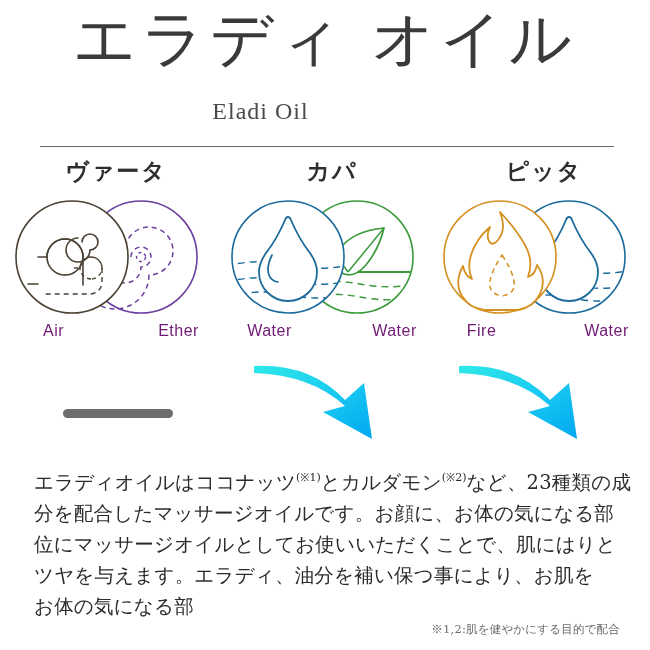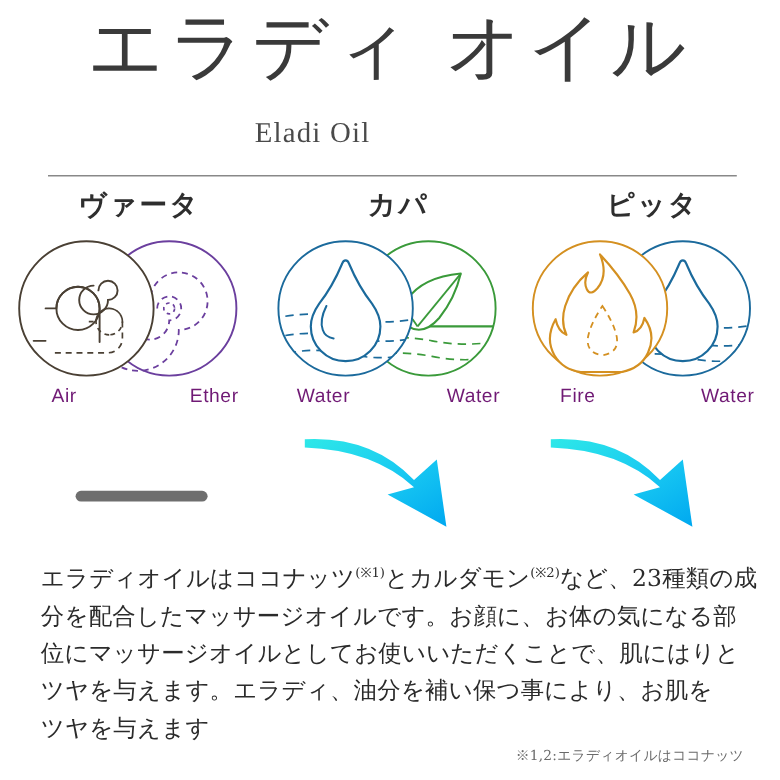--- a/index.html
+++ b/index.html
@@ -297,16 +297,16 @@
       <path d="M2 14 q56 -3 91 34 l19 -17 l8 56 l-49 -27 l22 -6 q-34 -31 -91 -33 Z" fill="url(#agrad2)"></path>
     </svg>
   </div>
 </div>
 
 <div id="body-copy">
   <p><span>エラディオイルはココナッツ</span><span class="sup">(※1)</span><span>とカルダモン</span><span class="sup">(※2)</span><span>など、23種類の成</span></p>
   <p>分を配合したマッサージオイルです。お顔に、お体の気になる部</p>
   <p>位にマッサージオイルとしてお使いいただくことで、肌にはりと</p>
   <p>ツヤを与えます。エラディ、油分を補い保つ事により、お肌を</p>
-  <p>ツヤを与えます</p>
-</div>
-
-<div id="footnote">※1,2:エラディオイルはココナッツ</div>
+  <p>お体の気になる部</p>
+</div>
+
+<div id="footnote">※1,2:肌を健やかにする目的で配合</div>
 
 </body></html>

